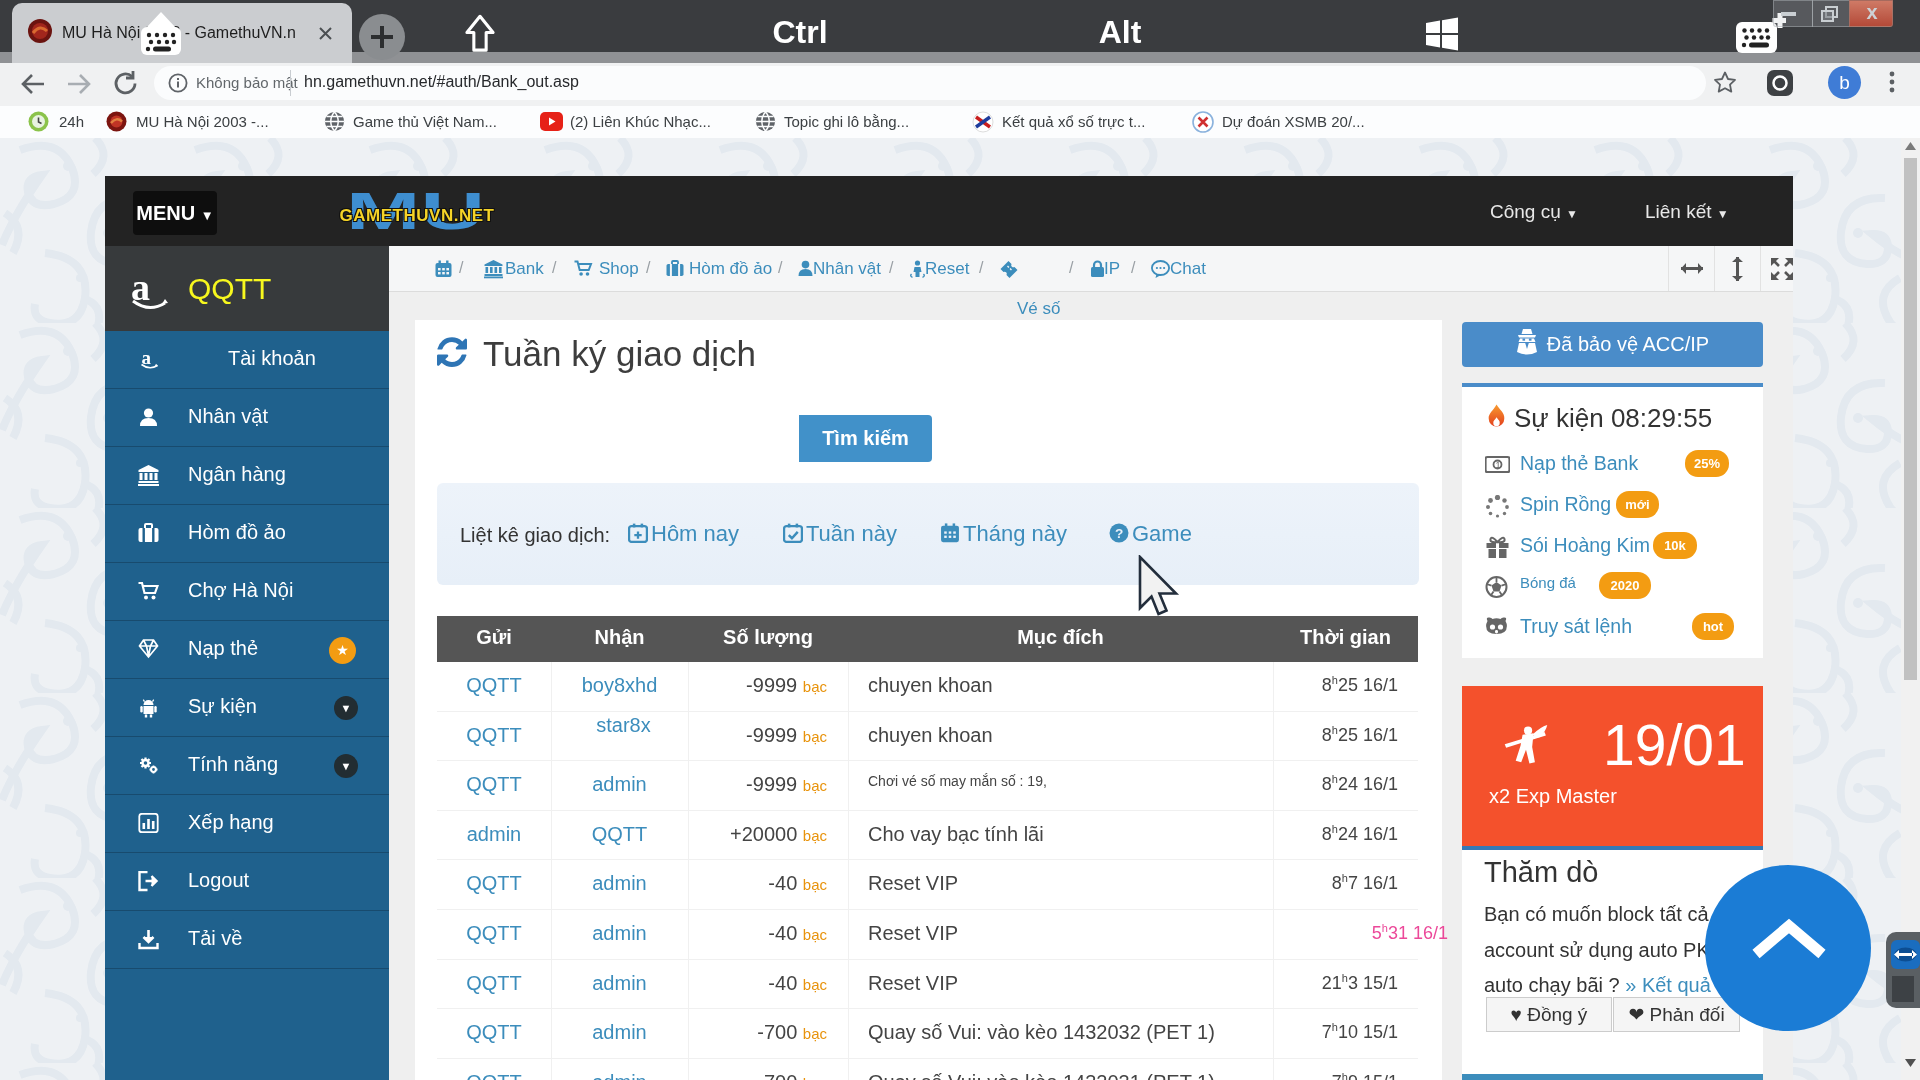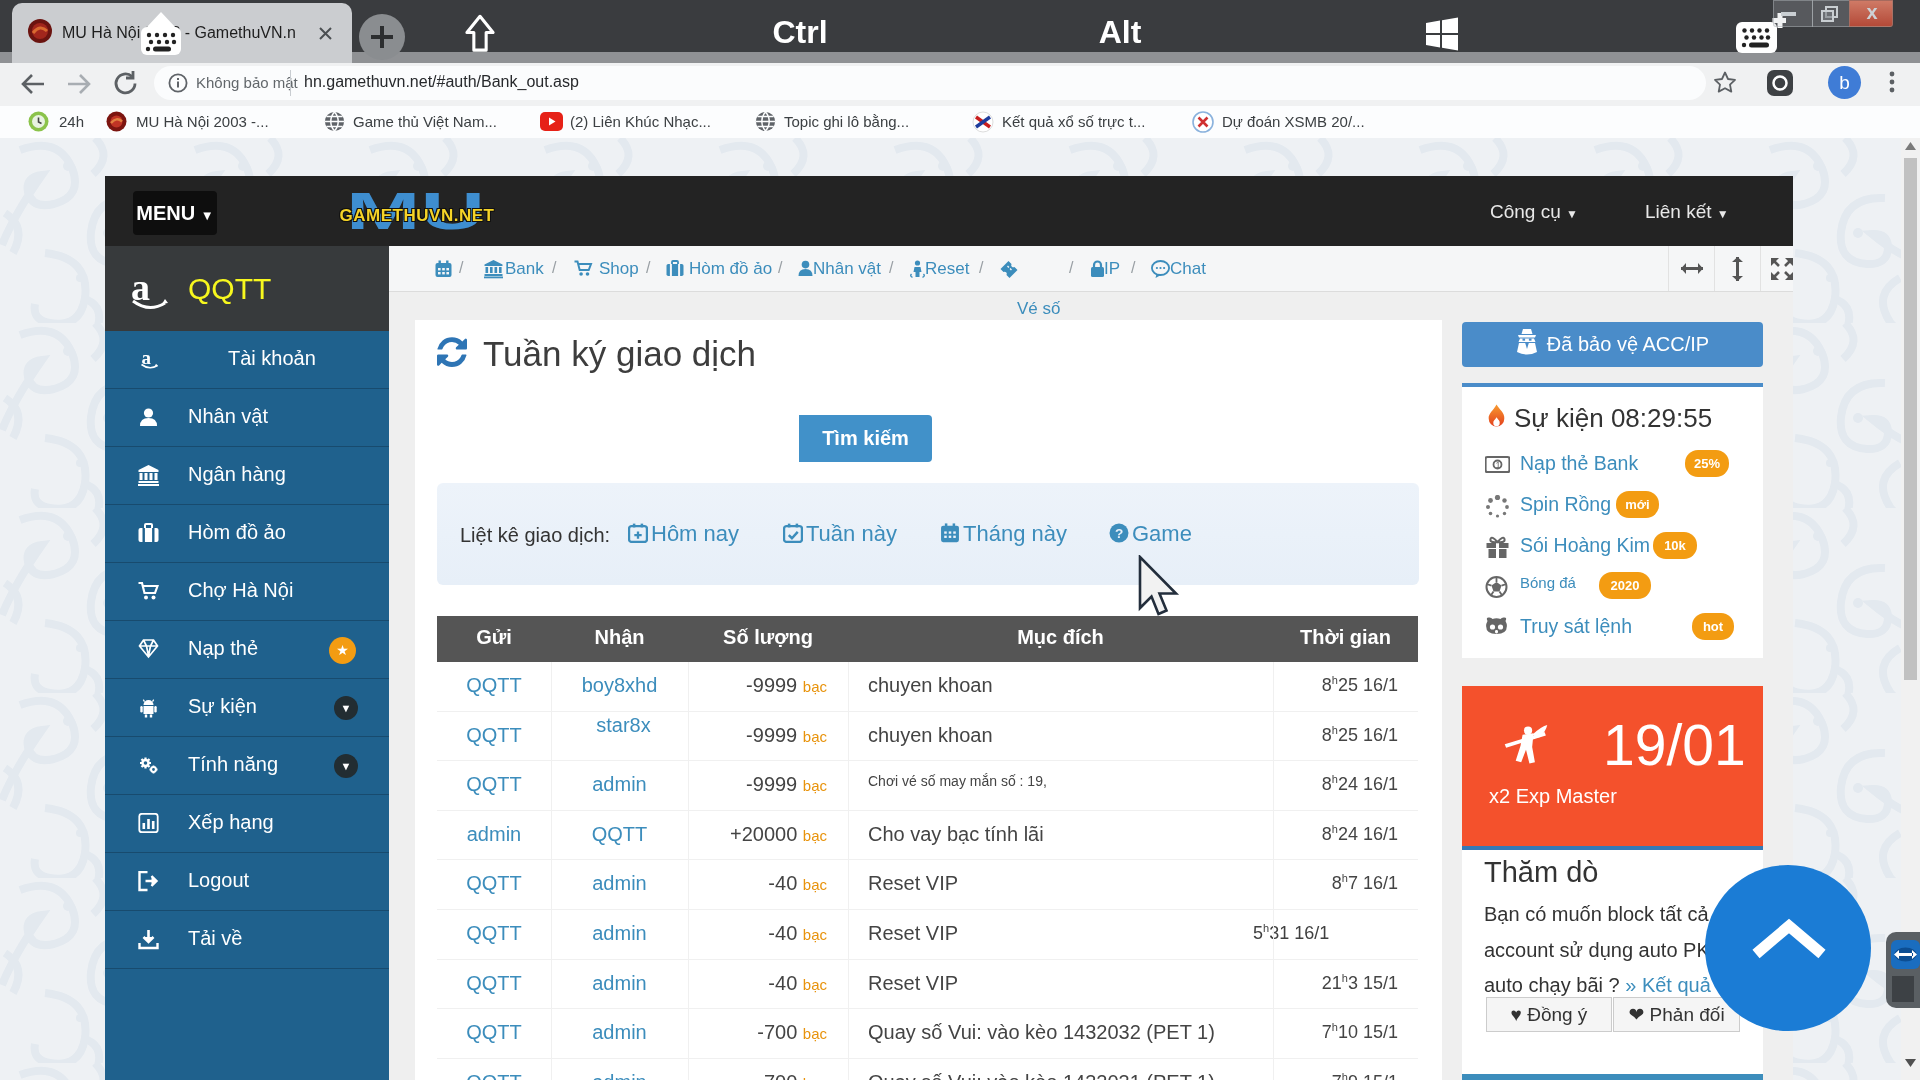--- a/index.html
+++ b/index.html
@@ -526,21 +526,21 @@
             <div class="abs" style="left:114px;top:0;width:1px;height:49.6px;background:#f0f0f0;"></div>
             <div class="abs" style="left:251px;top:0;width:1px;height:49.6px;background:#f0f0f0;"></div>
             <div class="abs" style="left:411px;top:0;width:1px;height:49.6px;background:#f0f0f0;"></div>
             <div class="abs" style="left:836px;top:0;width:1px;height:49.6px;background:#f0f0f0;"></div>
           </div>
           <div class="abs" style="left:0;top:294px;width:981px;height:49.6px;border-bottom:1px solid #f0f0f0;">
             <div class="abs" style="left:0;top:12px;width:114px;text-align:center;font-size:20px;color:#3c8dbc;">QQTT</div>
             <div class="abs" style="left:114px;top:12px;width:137px;text-align:center;font-size:20px;color:#3c8dbc;">admin</div>
             <div class="abs" style="left:251px;top:12px;width:139px;text-align:right;font-size:20px;color:#444;">-40 <span style="font-size:15px;color:#e8930c;">bạc</span></div>
             <div class="abs" style="left:431px;top:12px;width:400px;font-size:20px;color:#444;">Reset VIP</div>
-            <div class="abs" style="left:816px;top:12px;width:125px;font-size:18px;color:#404040;">5<sup style="font-size:11px;">h</sup>31 16/1</div>
+            <div class="abs" style="left:886px;top:12px;width:125px;text-align:right;font-size:18px;color:#ec4899;">5<sup style="font-size:11px;">h</sup>31 16/1</div>
             <div class="abs" style="left:114px;top:0;width:1px;height:49.6px;background:#f0f0f0;"></div>
             <div class="abs" style="left:251px;top:0;width:1px;height:49.6px;background:#f0f0f0;"></div>
             <div class="abs" style="left:411px;top:0;width:1px;height:49.6px;background:#f0f0f0;"></div>
             <div class="abs" style="left:836px;top:0;width:1px;height:49.6px;background:#f0f0f0;"></div>
           </div>
           <div class="abs" style="left:0;top:343.6px;width:981px;height:49.6px;border-bottom:1px solid #f0f0f0;">
             <div class="abs" style="left:0;top:12px;width:114px;text-align:center;font-size:20px;color:#3c8dbc;">QQTT</div>
             <div class="abs" style="left:114px;top:12px;width:137px;text-align:center;font-size:20px;color:#3c8dbc;">admin</div>
             <div class="abs" style="left:251px;top:12px;width:139px;text-align:right;font-size:20px;color:#444;">-40 <span style="font-size:15px;color:#e8930c;">bạc</span></div>
             <div class="abs" style="left:431px;top:12px;width:400px;font-size:20px;color:#444;">Reset VIP</div>

